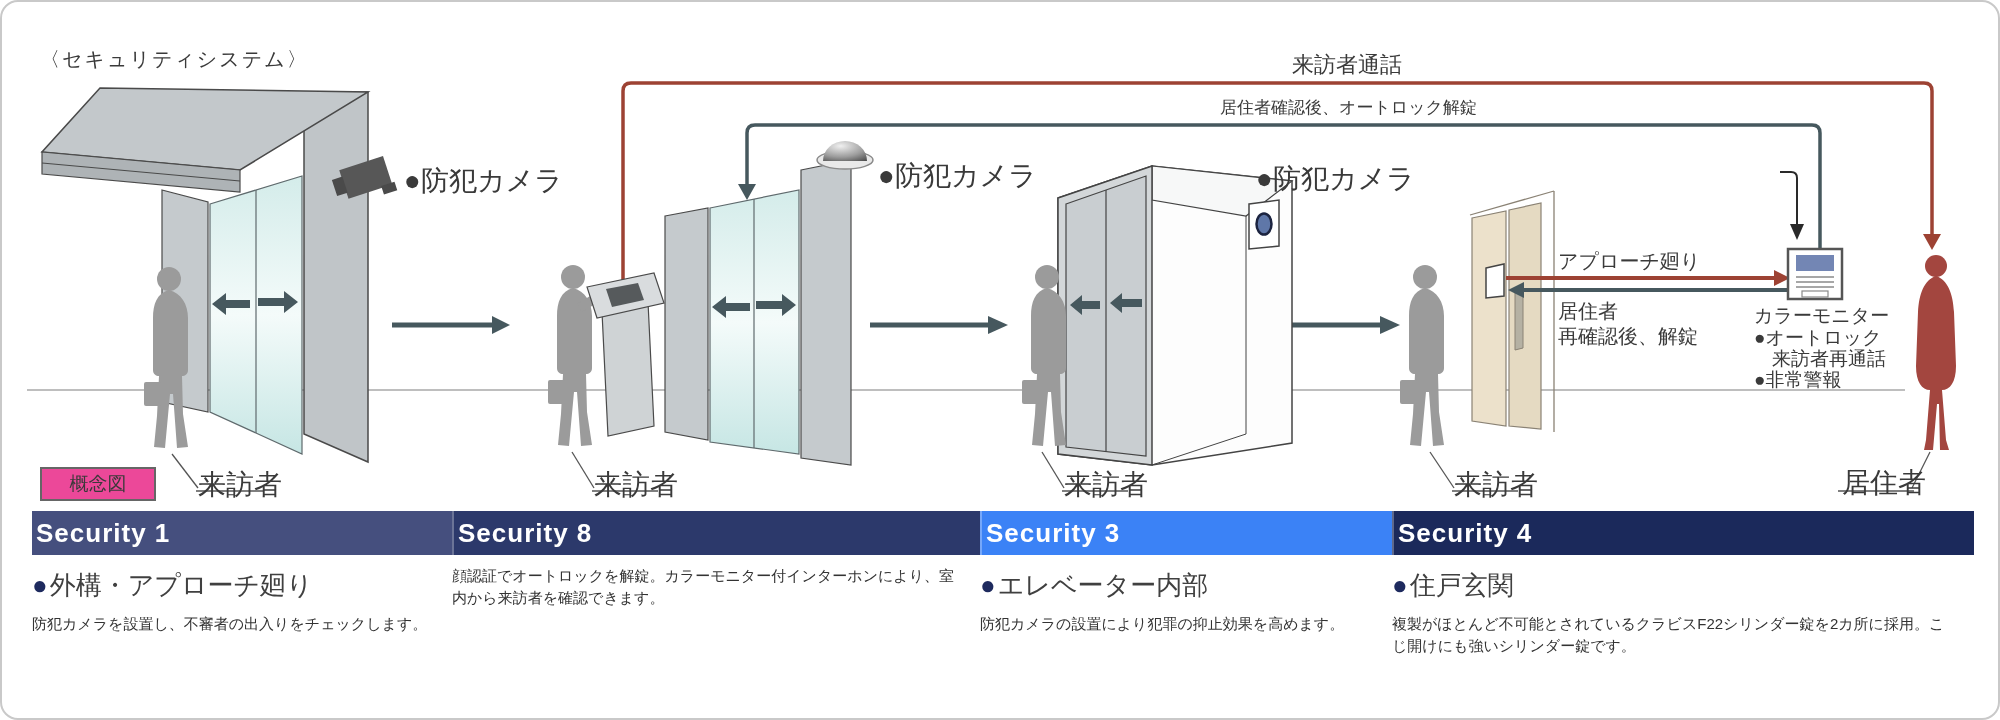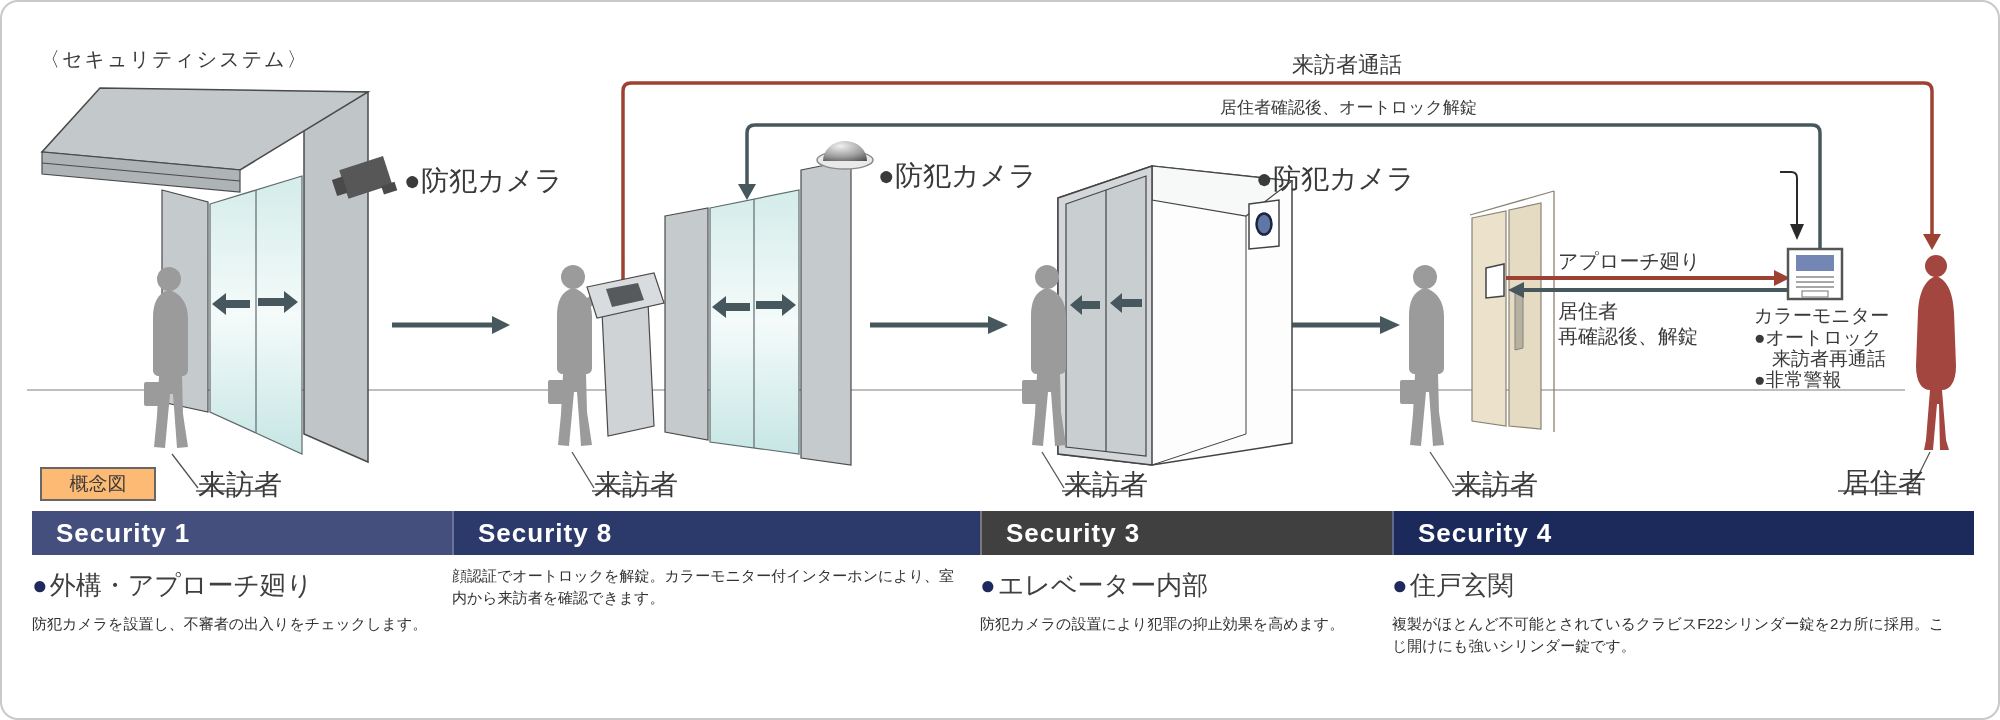--- a/index.html
+++ b/index.html
@@ -8,28 +8,28 @@
     background:#ffffff; border:2px solid #c9c9c9; border-radius:18px; overflow:hidden;
     font-family:"Liberation Sans","DejaVu Sans",sans-serif;
   }
   .diagram-svg{position:absolute; left:0; top:0; width:2000px; height:520px;}
   .page-title{position:absolute; left:38px; top:44px; font-size:20px; letter-spacing:2px; color:#3a3a3a;}
   .dlabel{position:absolute; white-space:nowrap; color:#3a3a3a;}
   .fs21{font-size:28px;} .fs20{font-size:20px;} .fs19{font-size:19px;}
   .fs22{font-size:22px;} .fs17{font-size:17px;text-align:right;}
   .concept-box{
     position:absolute; left:38px; top:465px; width:112px; height:30px;
-    border:2px solid #666; background:#fdba74; text-align:center;
+    border:2px solid #666; background:#ec4899; text-align:center;
     font-size:19px; line-height:30px; color:#3a3a3a;
   }
   .sections{position:absolute; left:30px; top:509px; width:1942px; display:flex;}
   .sec-col{box-sizing:border-box;}
   .sec-col.c1{width:420px;} .sec-col.c2{width:528px;} .sec-col.c3{width:412px;} .sec-col.c4{width:582px;}
   .sec-header{
-    height:44px; line-height:44px; padding-left:24px; color:#ffffff;
+    height:44px; line-height:44px; padding-left:4px; color:#ffffff;
     font-size:26px; font-weight:600; letter-spacing:1px;
   }
   .sec-col.c2 .sec-header,.sec-col.c3 .sec-header,.sec-col.c4 .sec-header{
     border-left:2px solid rgba(255,255,255,0.30);
   }
   .sec-subtitle{margin-top:13px; font-size:26px; color:#404040;}
   .sec-subtitle .bullet{color:#1e2a5e; margin-right:2px;}
   .sec-body{margin-top:10px; font-size:15px; line-height:1.45; color:#333; padding-right:16px;}
 </style>
 </head>
@@ -232,21 +232,21 @@
       </div>
       <div class="sec-body">防犯カメラを設置し、不審者の出入りをチェックします。</div>
     </div>
 
     <div class="sec-col c2">
       <div class="sec-header" style="background: rgb(44, 57, 107);">Security 8</div>
       <div class="sec-body">顔認証でオートロックを解錠。カラーモニター付インターホンにより、室内から来訪者を確認できます。</div>
     </div>
 
     <div class="sec-col c3">
-      <div class="sec-header" style="background: #404040;">Security 3</div>
+      <div class="sec-header" style="background: #3b82f6;">Security 3</div>
       <div class="sec-subtitle">
         <span class="bullet">●</span><span>エレベーター内部</span>
       </div>
       <div class="sec-body">防犯カメラの設置により犯罪の抑止効果を高めます。</div>
     </div>
 
     <div class="sec-col c4">
       <div class="sec-header" style="background: rgb(27, 41, 91);">Security 4</div>
       <div class="sec-subtitle">
         <span class="bullet">●</span><span>住戸玄関</span>

